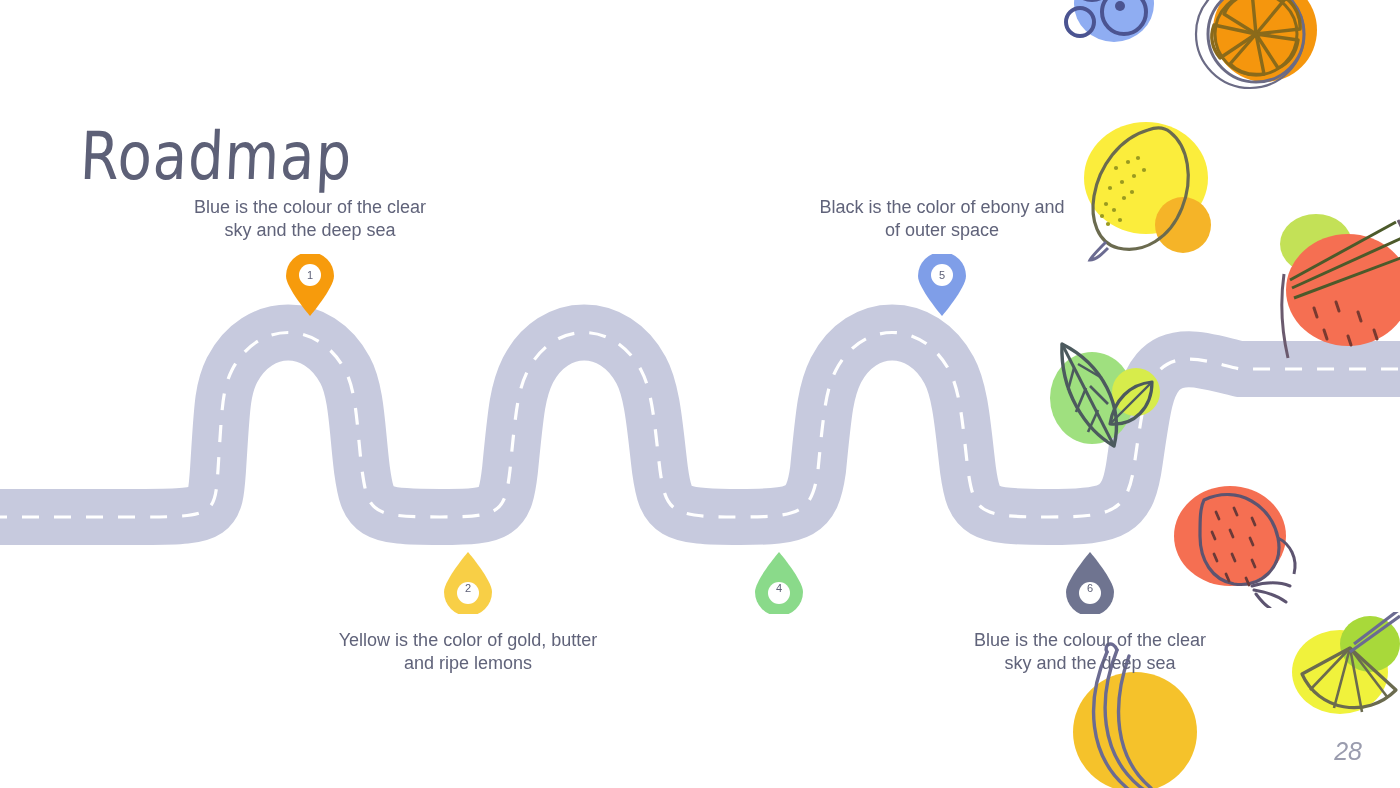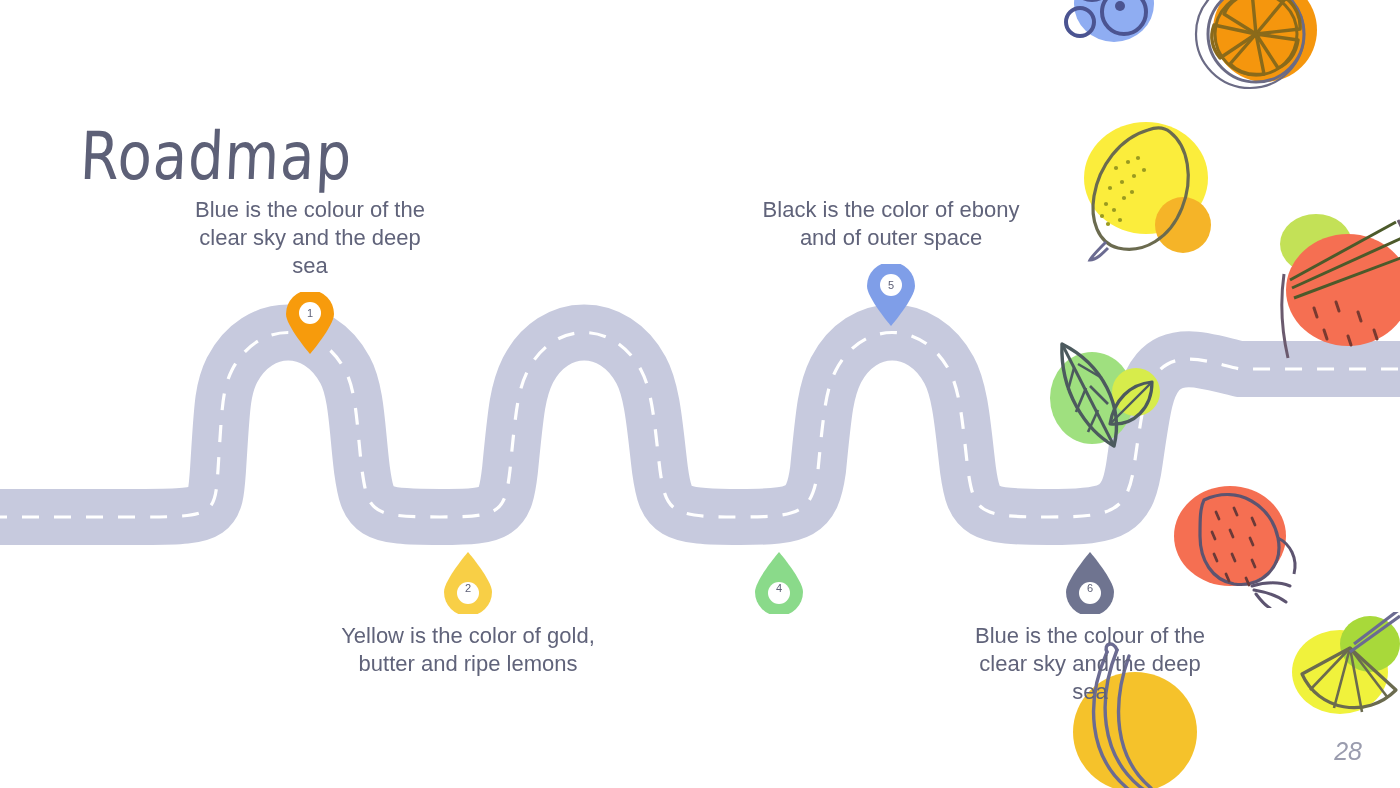--- a/index.html
+++ b/index.html
@@ -50,21 +50,21 @@
     pointer-events: none;
   }
 
   
   .milestone {
     position: absolute;
     width: 260px;
     text-align: center;
   }
   .ms-text {
-    font-size: 22px;
+    font-size: 18px;
     line-height: 1.28;
     color: #60637a;
     font-family: "Liberation Sans", sans-serif;
   }
   .pin-wrap {
     position: relative;
     width: 56px;
     height: 62px;
     margin: 0 auto;
   }
@@ -81,21 +81,21 @@
     text-align: center;
     font-size: 11px;
     color: #5d6077;
     font-family: "Liberation Sans", sans-serif;
     font-weight: 400;
   }
   .milestone.top .pin-num { top: 15px; }
   .milestone.bottom .pin-num { top: 30px; }
 
   .milestone.top .ms-text { margin-bottom: 12px; }
-  .milestone.bottom .ms-text { margin-top: 8px; }
+  .milestone.bottom .ms-text { margin-top: 15px; }
 
   
   #page-num {
     position: absolute;
     right: 38px;
     bottom: 22px;
     font-size: 25px;
     color: #9a9cae;
     font-family: "Liberation Sans", sans-serif;
     font-style: italic;
@@ -296,21 +296,21 @@
   <div class="milestone bottom" style="left:649px; top:552px;">
     <div class="pin-wrap">
       <svg class="pin" viewBox="0 0 56 62">
         <path d="M28 0 C28 0 4 28 4 40 A24 24 0 1 0 52 40 C52 28 28 0 28 0 Z" fill="#8ada8a"></path>
         <circle cx="28" cy="41" r="11" fill="#ffffff"></circle>
       </svg>
       <div class="pin-num">4</div>
     </div>
   </div>
 
-  <div class="milestone top" style="left:761px; top:196px;">
+  <div class="milestone top" style="left:812px; top:196px;">
     <div class="ms-text">Black is the color of ebony and of outer space</div>
     <div class="pin-wrap">
       <svg class="pin" viewBox="0 0 56 62">
         <path d="M28 62 C28 62 52 34 52 22 A24 24 0 1 0 4 22 C4 34 28 62 28 62 Z" fill="#7f9ee8"></path>
         <circle cx="28" cy="21" r="11" fill="#ffffff"></circle>
       </svg>
       <div class="pin-num">5</div>
     </div>
   </div>
 

